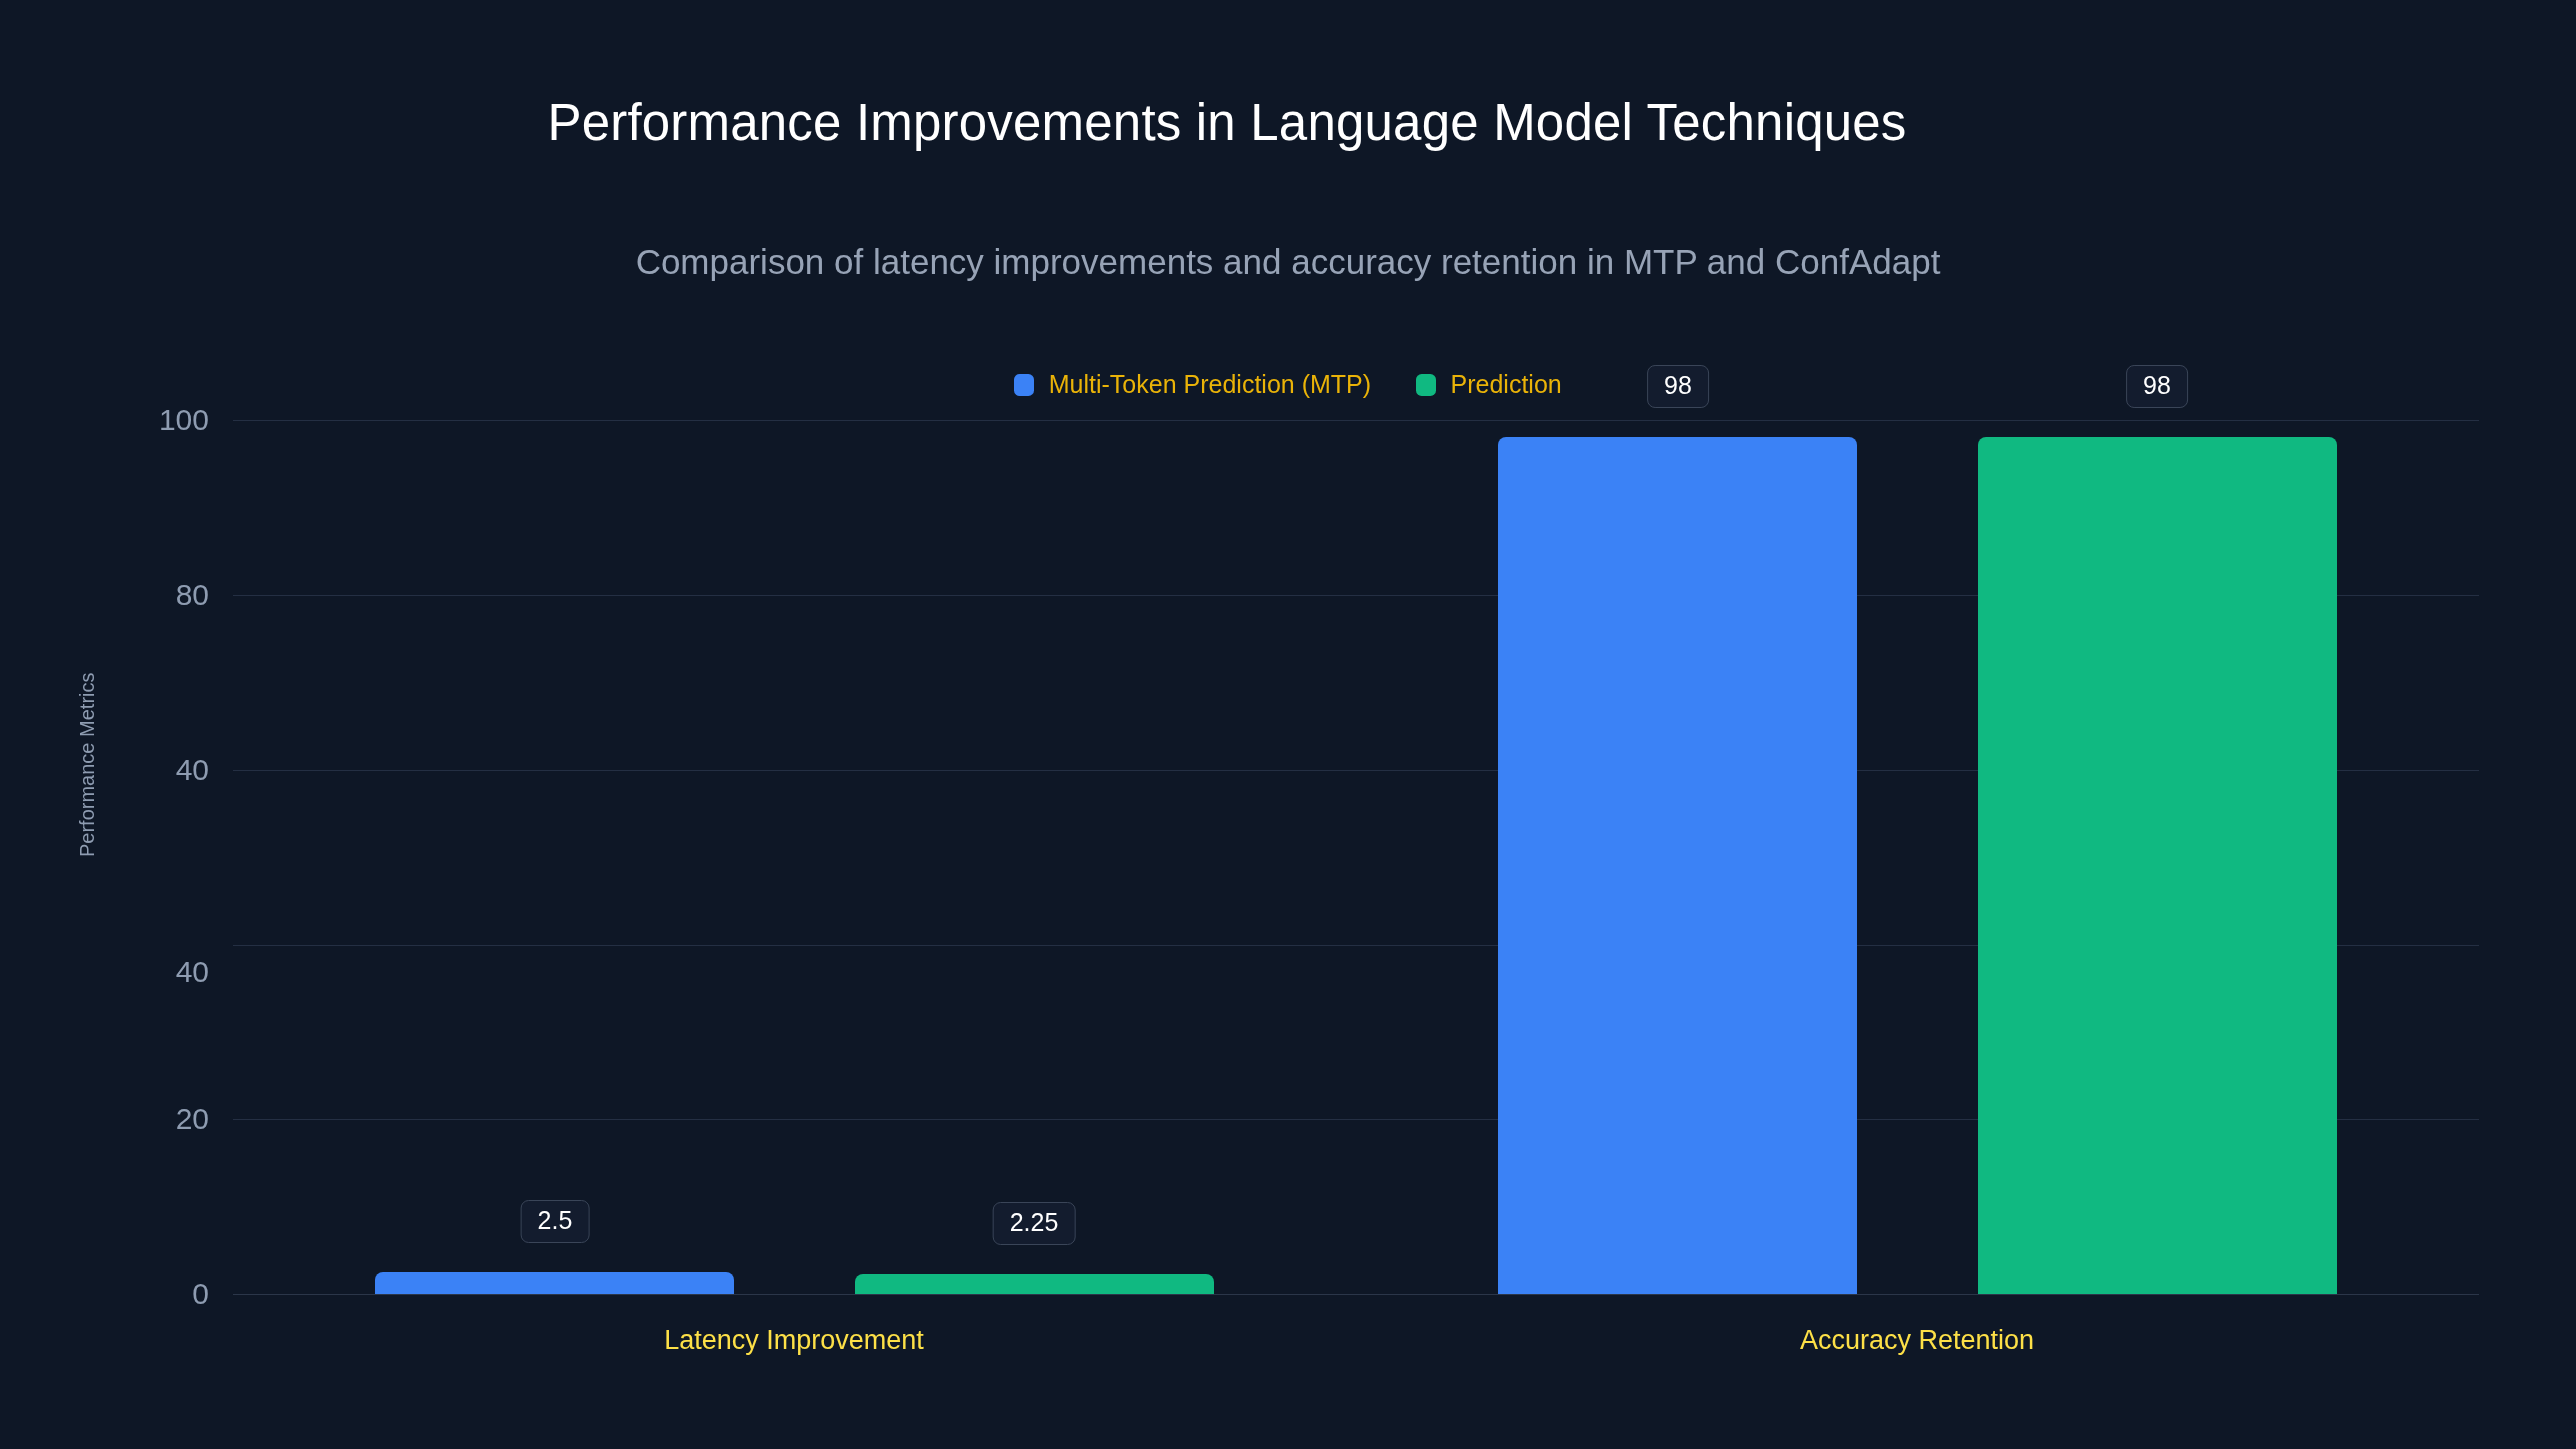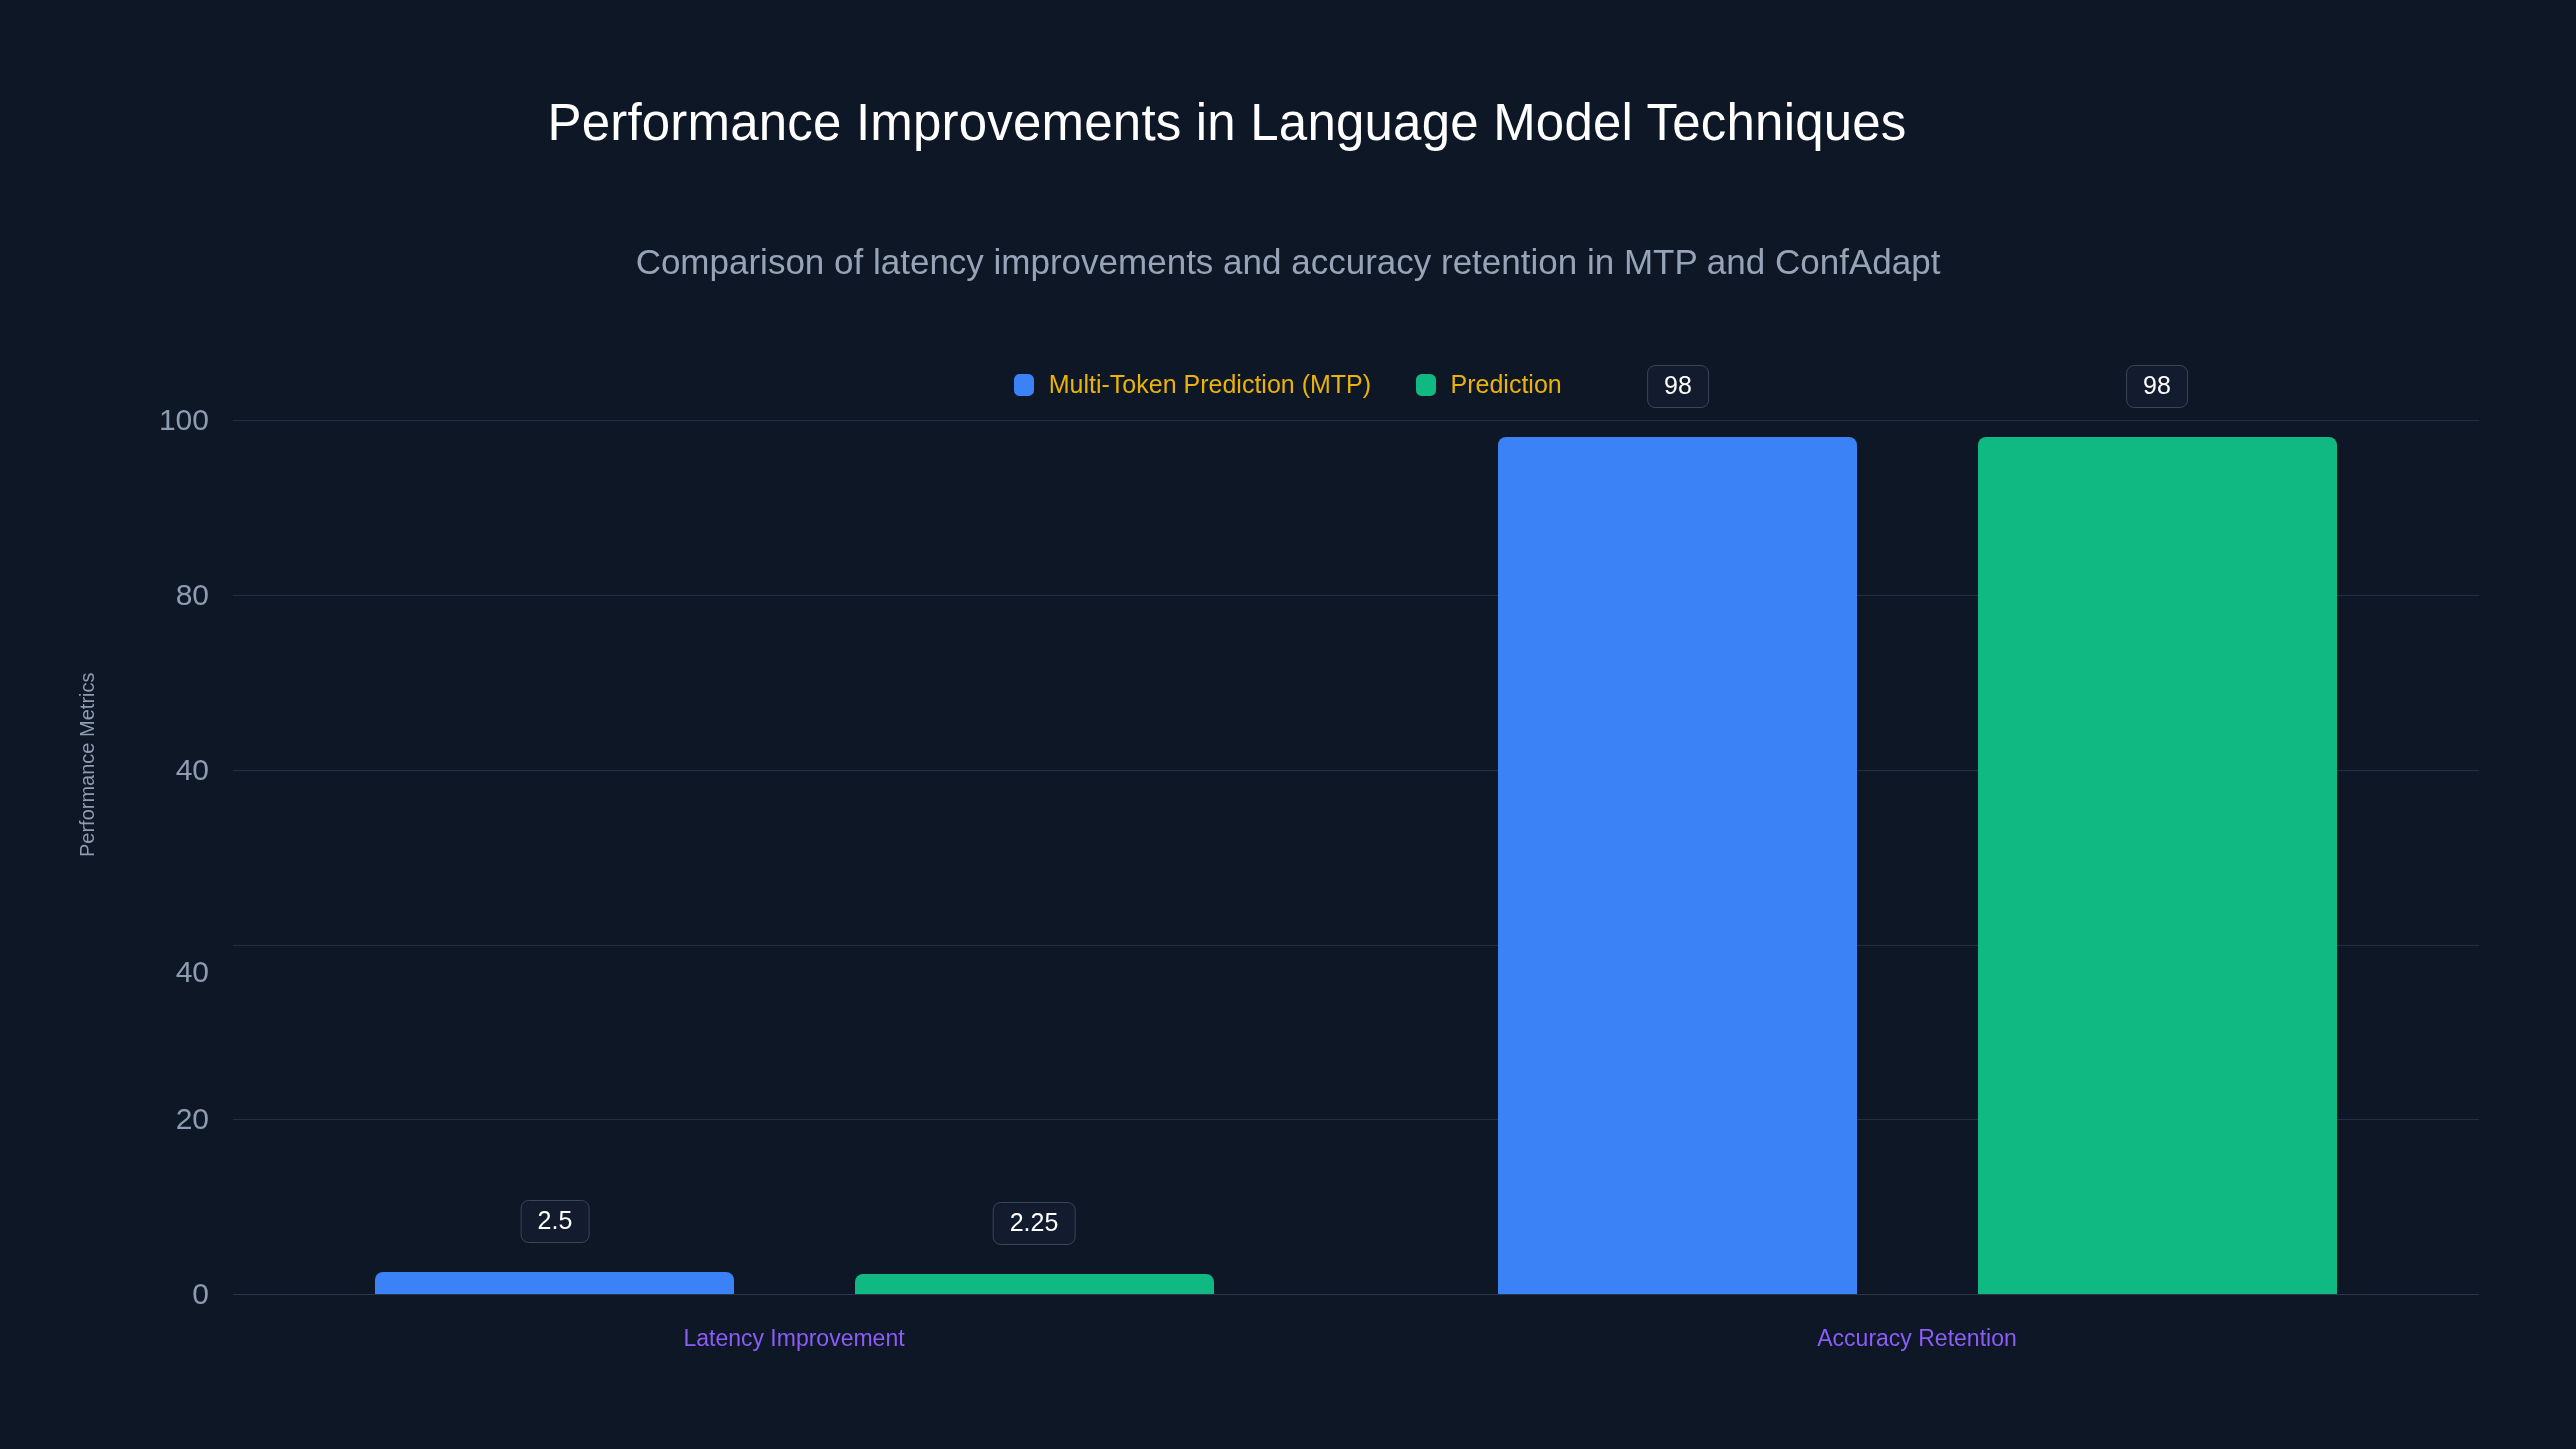--- a/index.html
+++ b/index.html
@@ -67,21 +67,21 @@
     border:1.2px solid #3a4considered;
     border:1.2px solid #3a4558;
     border-radius:8px;
     color:#ffffff; font-size:25px;
     padding:7.2px 16px 8.9px;
     white-space:nowrap; line-height:1;
   }
 
   .xlabel {
     position:absolute; transform:translateX(-50%);
-    color:#8b5cf6; font-size:23px; white-space:nowrap;
+    color:#fde047; font-size:27px; white-space:nowrap;
   }
 </style>
 </head>
 <body>
 
 <div id="chart-root">
 
   <div class="chart-title">Performance Improvements in Language Model Techniques</div>
 
   <div class="chart-subtitle">Comparison of latency improvements and accuracy retention in MTP and ConfAdapt</div>

